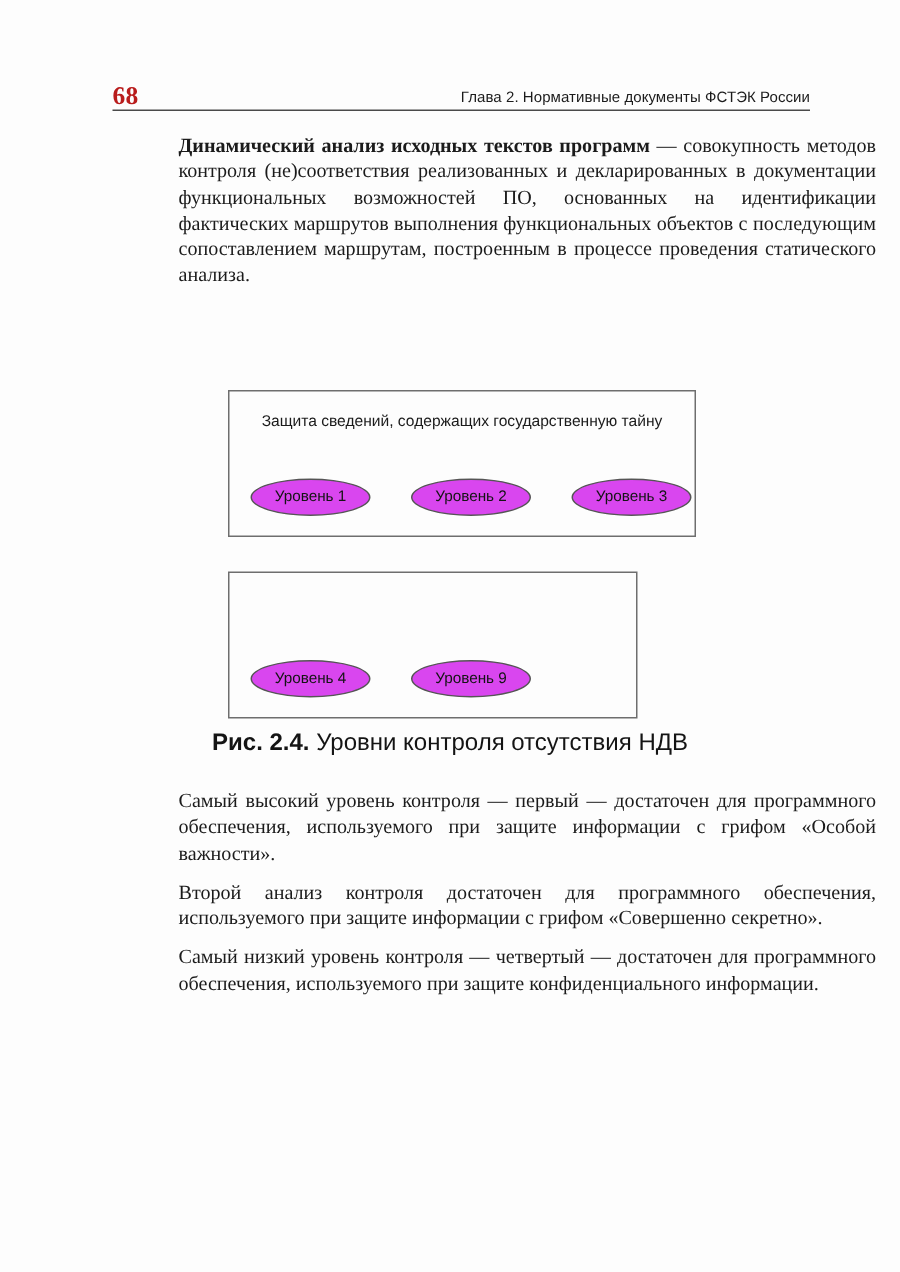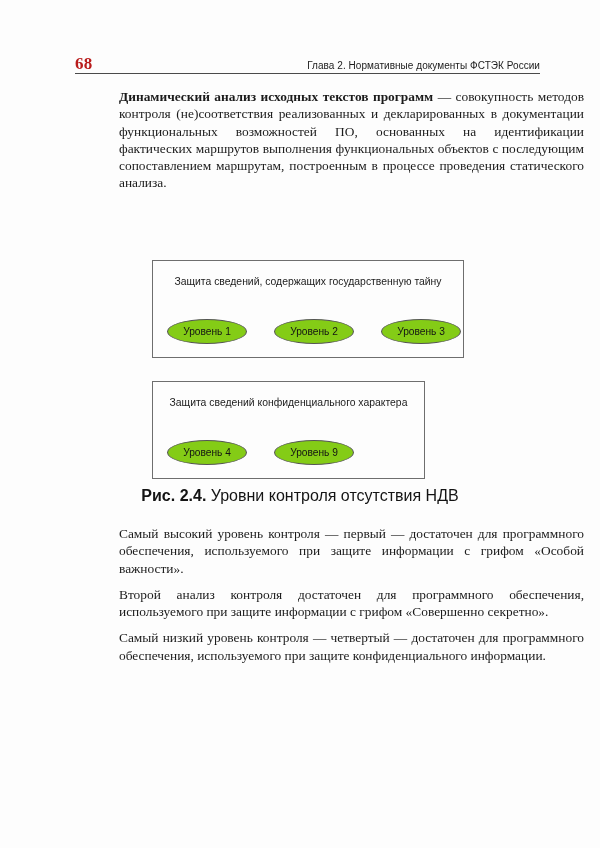--- a/index.html
+++ b/index.html
@@ -121,21 +121,21 @@
     height: 23px;
     border: 1px solid #555555;
     border-radius: 50% / 50%;
     display: flex;
     align-items: center;
     justify-content: center;
     font-family: "Liberation Sans", sans-serif;
     font-size: 10.2px;
     line-height: 11px;
     color: #141414;
-    background: #84cc16;
+    background: #d946ef;
     white-space: nowrap;
   }
   .fcaption {
     margin-top: 10px;
     text-align: center;
     font-family: "Liberation Sans", sans-serif;
     font-size: 16px;
     line-height: 14px;
     color: #141414;
   }
@@ -165,21 +165,20 @@
     <div class="fbox fbox-1">
       <div class="fbox-title">Защита сведений, содержащих государственную тайну</div>
       <div class="ovals">
         <div class="oval">Уровень 1</div>
         <div class="oval">Уровень 2</div>
         <div class="oval">Уровень 3</div>
       </div>
     </div>
 
     <div class="fbox fbox-2">
-      <div class="fbox-title">Защита сведений конфиденциального характера</div>
       <div class="ovals">
         <div class="oval">Уровень 4</div>
         <div class="oval">Уровень 9</div>
       </div>
     </div>
 
     <div class="fcaption"><span class="cap-num">Рис. 2.4.</span><span> Уровни контроля отсутствия НДВ</span></div>
   </div>
 
   <div class="col col-lower">

